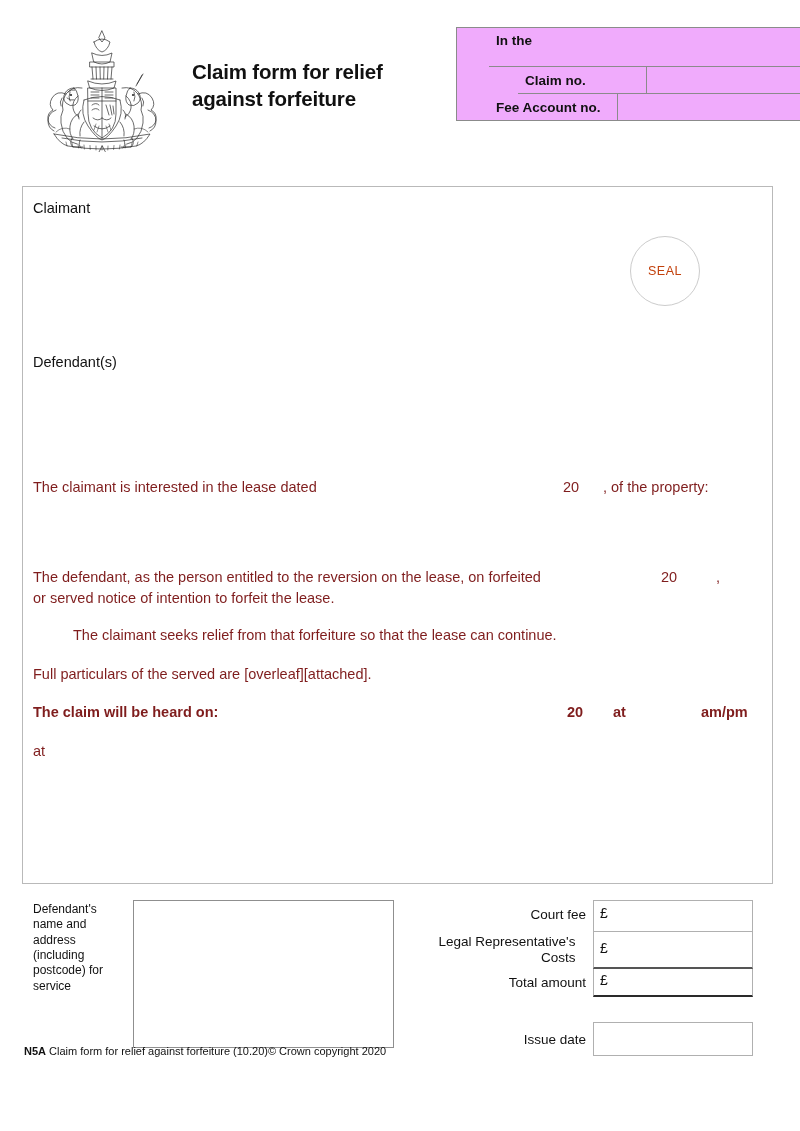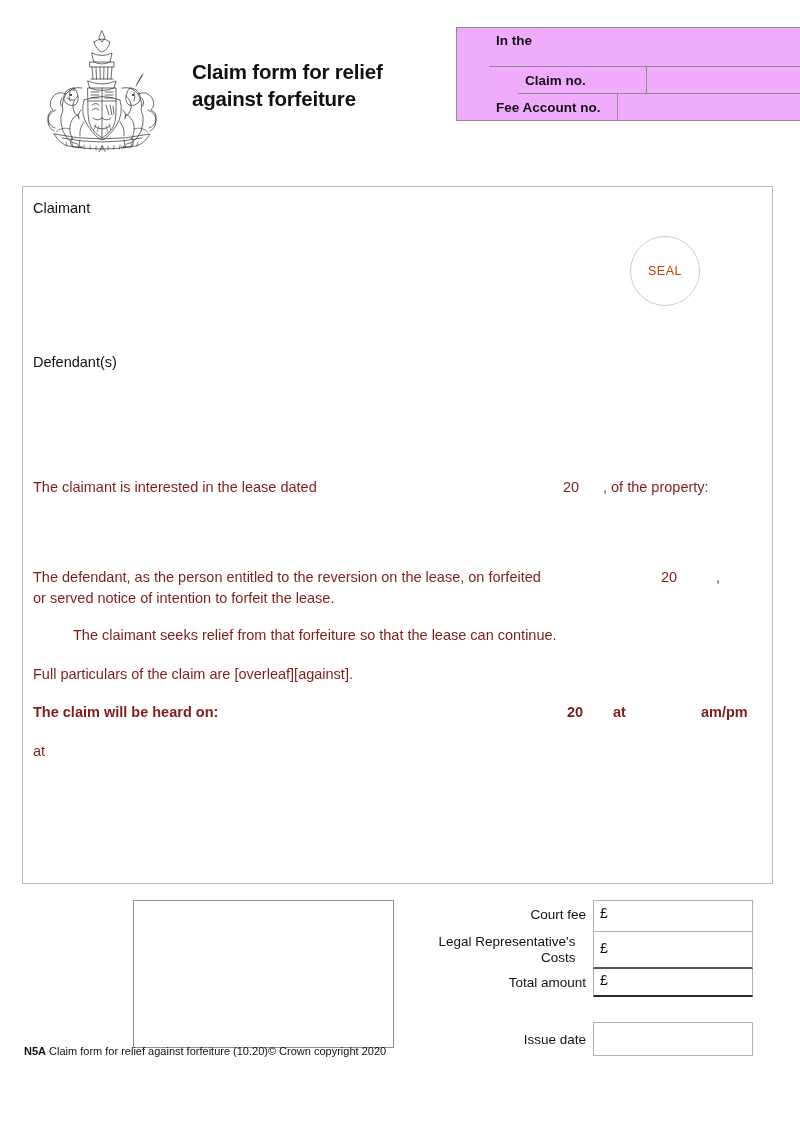--- a/index.html
+++ b/index.html
@@ -364,29 +364,30 @@
 
   <div class="stmt stmt-a">The claimant is interested in the lease dated</div>
   <div class="stmt stmt-a-20">20</div>
   <div class="stmt stmt-a-tail">, of the property:</div>
 
   <div class="stmt stmt-b">The defendant, as the person entitled to the reversion on the lease, on forfeited or served notice of intention to forfeit the lease.</div>
   <div class="stmt stmt-b-20">20</div>
   <div class="stmt stmt-b-comma">,</div>
 
   <div class="stmt stmt-c">The claimant seeks relief from that forfeiture so that the lease can continue.</div>
-  <div class="stmt stmt-d">Full particulars of the claim are [overleaf][against].</div>
+  <div class="stmt stmt-d">Full particulars of the served are [overleaf][attached].</div>
 
   <div class="stmt stmt-hear">The claim will be heard on:</div>
   <div class="stmt stmt-hear-20">20</div>
   <div class="stmt stmt-hear-at">at</div>
   <div class="stmt stmt-hear-ampm">am/pm</div>
 
   <div class="stmt stmt-at-venue">at</div>
 
+  <div class="def-address-label">Defendant's name and address (including postcode) for service</div>
   <div class="def-address-box"></div>
 
   <div class="fee-table">
     <div class="fee-row fee-row-courtfee">
       <div class="fee-label">Court fee</div>
       <div class="fee-field">£</div>
     </div>
     <div class="fee-row fee-row-legal">
       <div class="fee-label two-line">
         <div>

